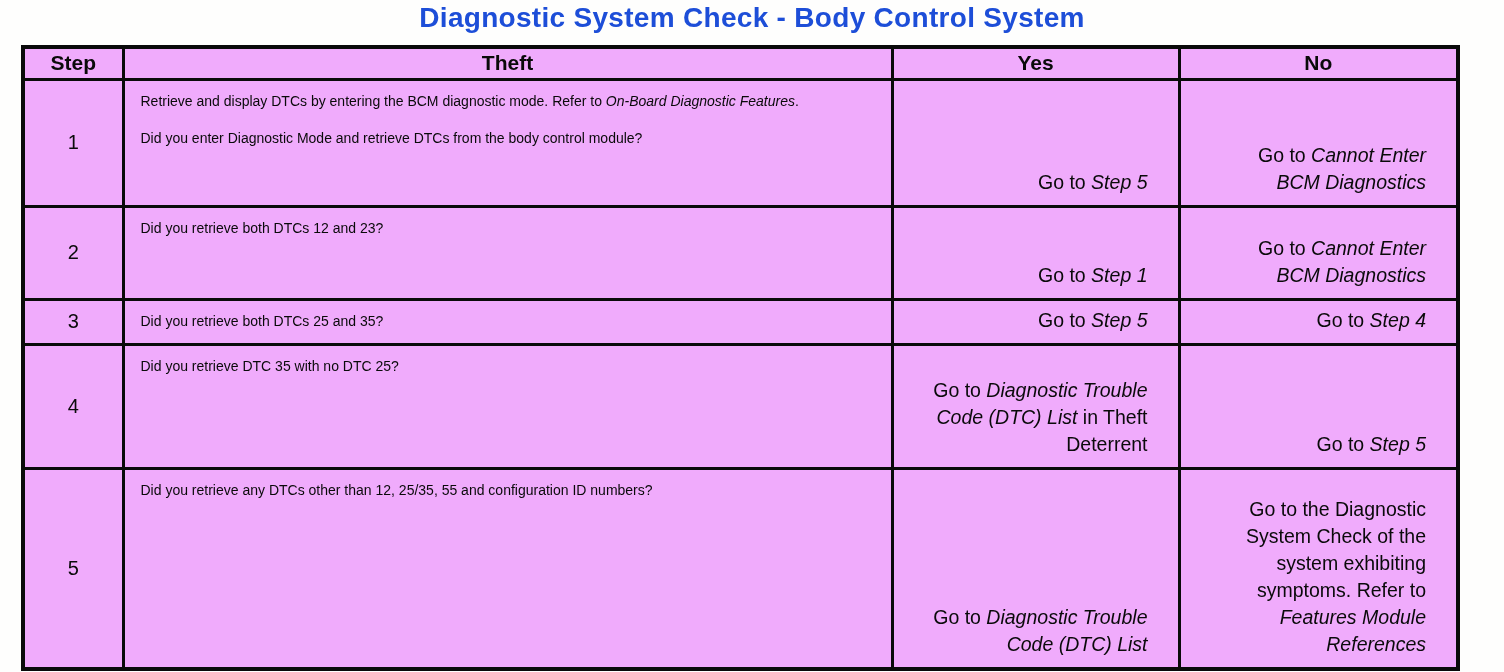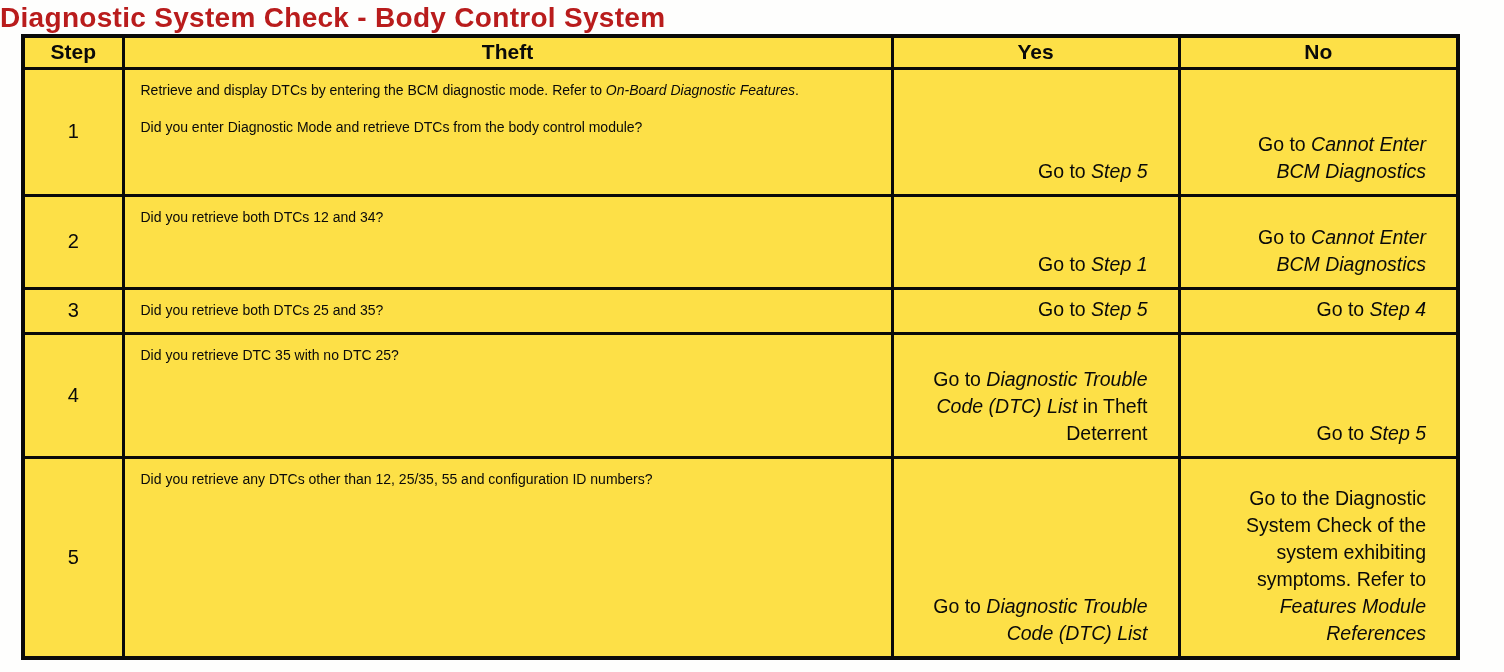--- a/index.html
+++ b/index.html
@@ -13,33 +13,33 @@
   .page {
     position: relative;
     width: 1504px; height: 672px;
     background: #fefefd;
     overflow: hidden;
   }
   .title {
     position: absolute;
     top: 2px; left: 0; width: 100%;
     margin: 0;
-    text-align: left;
+    text-align: center;
     font-size: 28px;
     font-weight: bold;
     letter-spacing: 0.3px;
-    color: #b91c1c;
+    color: #1d4ed8;
   }
   table.diag {
     position: absolute;
-    left: 21px; top: 34px;
+    left: 21px; top: 45px;
     width: 1435px;
     border-collapse: collapse;
     table-layout: fixed;
-    background: #fde047;
+    background: #f0abfc;
   }
   table.diag, table.diag th, table.diag td {
     border: 3px solid #0a0a0a;
   }
   table.diag { border-width: 4px; }
   table.diag th {
     font-size: 21px;
     font-weight: bold;
     text-align: center;
     vertical-align: middle;
@@ -102,21 +102,21 @@
         <td class="action">
             <p class="para"><span>Retrieve and display DTCs by entering the BCM diagnostic mode. Refer to </span><em>On-Board Diagnostic Features</em><span>.</span></p>
             <p class="para"><span>Did you enter Diagnostic Mode and retrieve DTCs from the body control module?</span></p>
           </td>
         <td class="yesno"><span>Go to </span><em>Step 5</em></td>
         <td class="yesno"><span>Go to </span><em>Cannot Enter BCM Diagnostics</em></td>
       </tr>
       <tr class="r2">
         <td class="step">2</td>
         <td class="action">
-            <p class="para"><span>Did you retrieve both DTCs 12 and 34?</span></p>
+            <p class="para"><span>Did you retrieve both DTCs 12 and 23?</span></p>
           </td>
         <td class="yesno"><span>Go to </span><em>Step 1</em></td>
         <td class="yesno"><span>Go to </span><em>Cannot Enter BCM Diagnostics</em></td>
       </tr>
       <tr class="r3">
         <td class="step">3</td>
         <td class="action">
             <p class="para"><span>Did you retrieve both DTCs 25 and 35?</span></p>
           </td>
         <td class="yesno"><span>Go to </span><em>Step 5</em></td>

